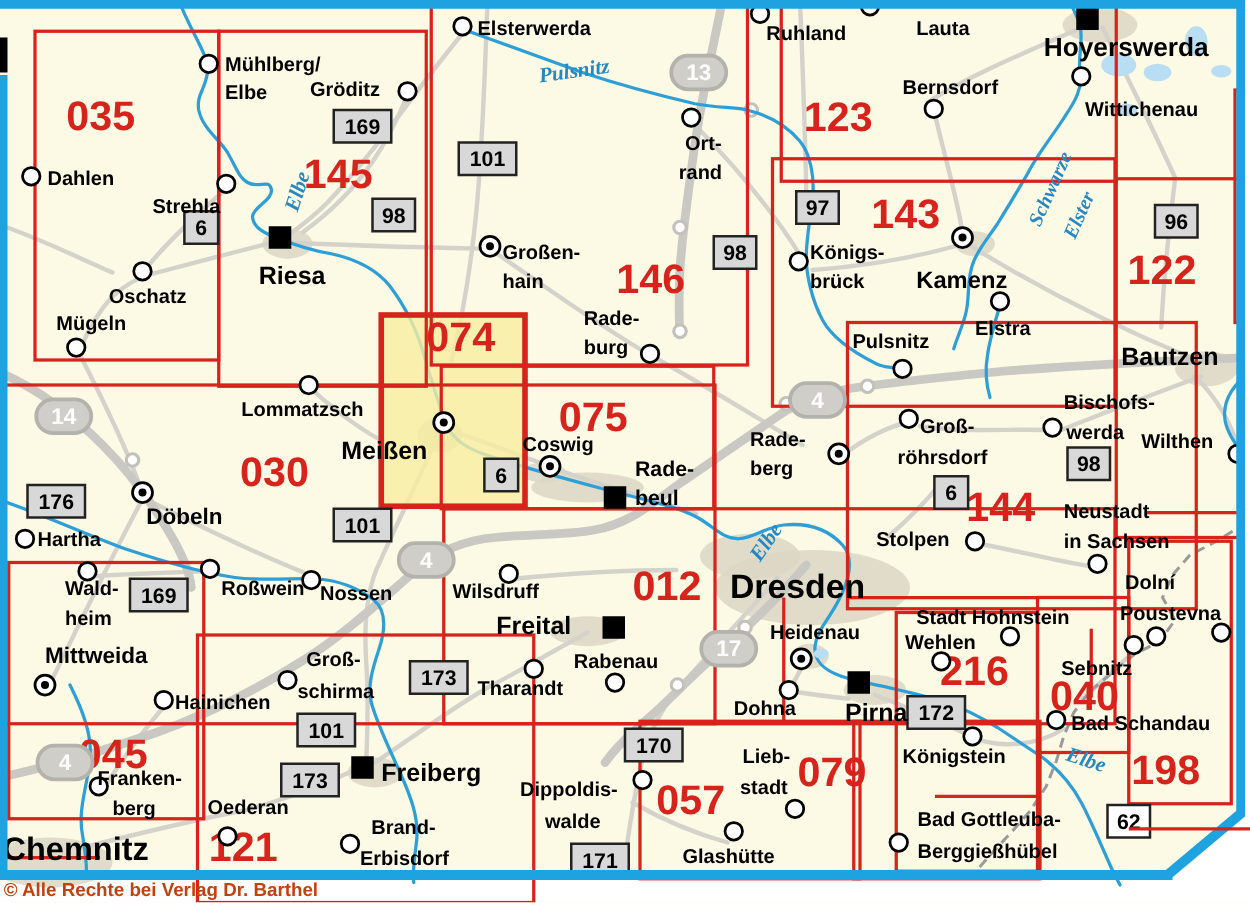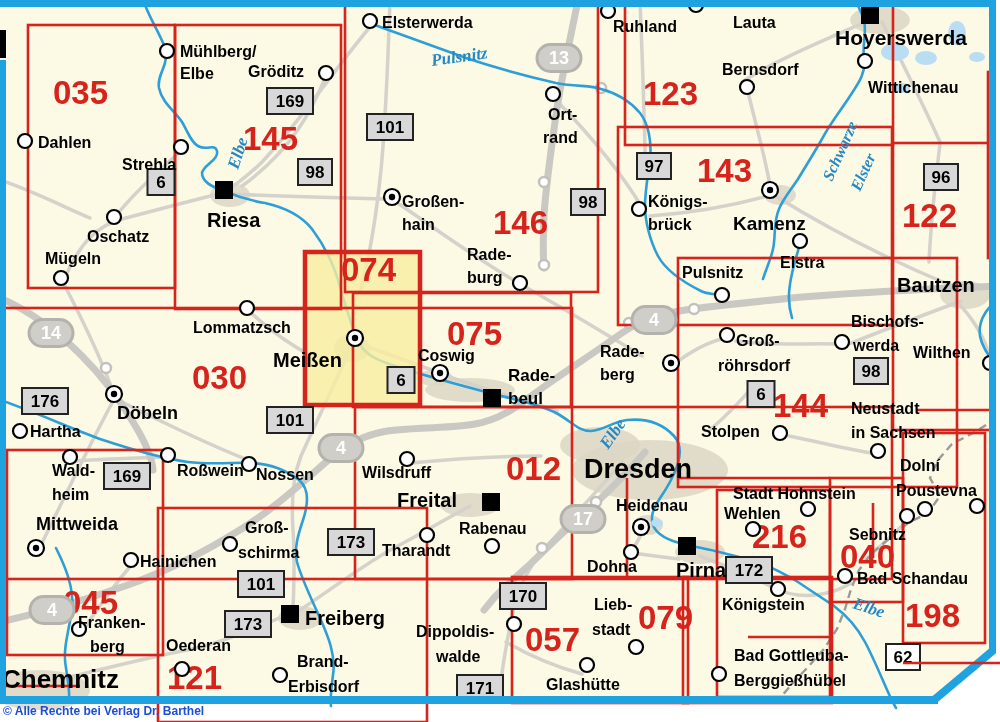--- a/index.html
+++ b/index.html
@@ -1,18 +1,18 @@
 <!DOCTYPE html>
 <html><head>
 <meta charset="utf-8">
 <style>
   html,body{margin:0;padding:0;background:#ffffff;font-family:"Liberation Sans",sans-serif;}
   #stage{position:relative;width:1000px;height:722px;overflow:hidden;background:#ffffff;}
   #map{display:block;}
-  #copyright{position:absolute;left:3px;top:704px;font-size:12px;font-weight:bold;color:#1d4ed8;letter-spacing:0;}
+  #copyright{position:absolute;left:3px;top:704px;font-size:15px;font-weight:bold;color:#c2410c;letter-spacing:0;}
 </style>
 </head>
 <body>
 
 <div id="stage">
   <svg id="map" width="1000" height="722" viewBox="0 0 1000 722">
       <rect x="0" y="0" width="1000" height="703" fill="#fcf9e4"></rect>
       <ellipse cx="650" cy="470" rx="78" ry="30" fill="#dcd7c4" opacity="0.85"></ellipse>
       <ellipse cx="600" cy="445" rx="40" ry="18" fill="#dcd7c4" opacity="0.85"></ellipse>
       <ellipse cx="230" cy="195" rx="20" ry="12" fill="#dcd7c4" opacity="0.85"></ellipse>

